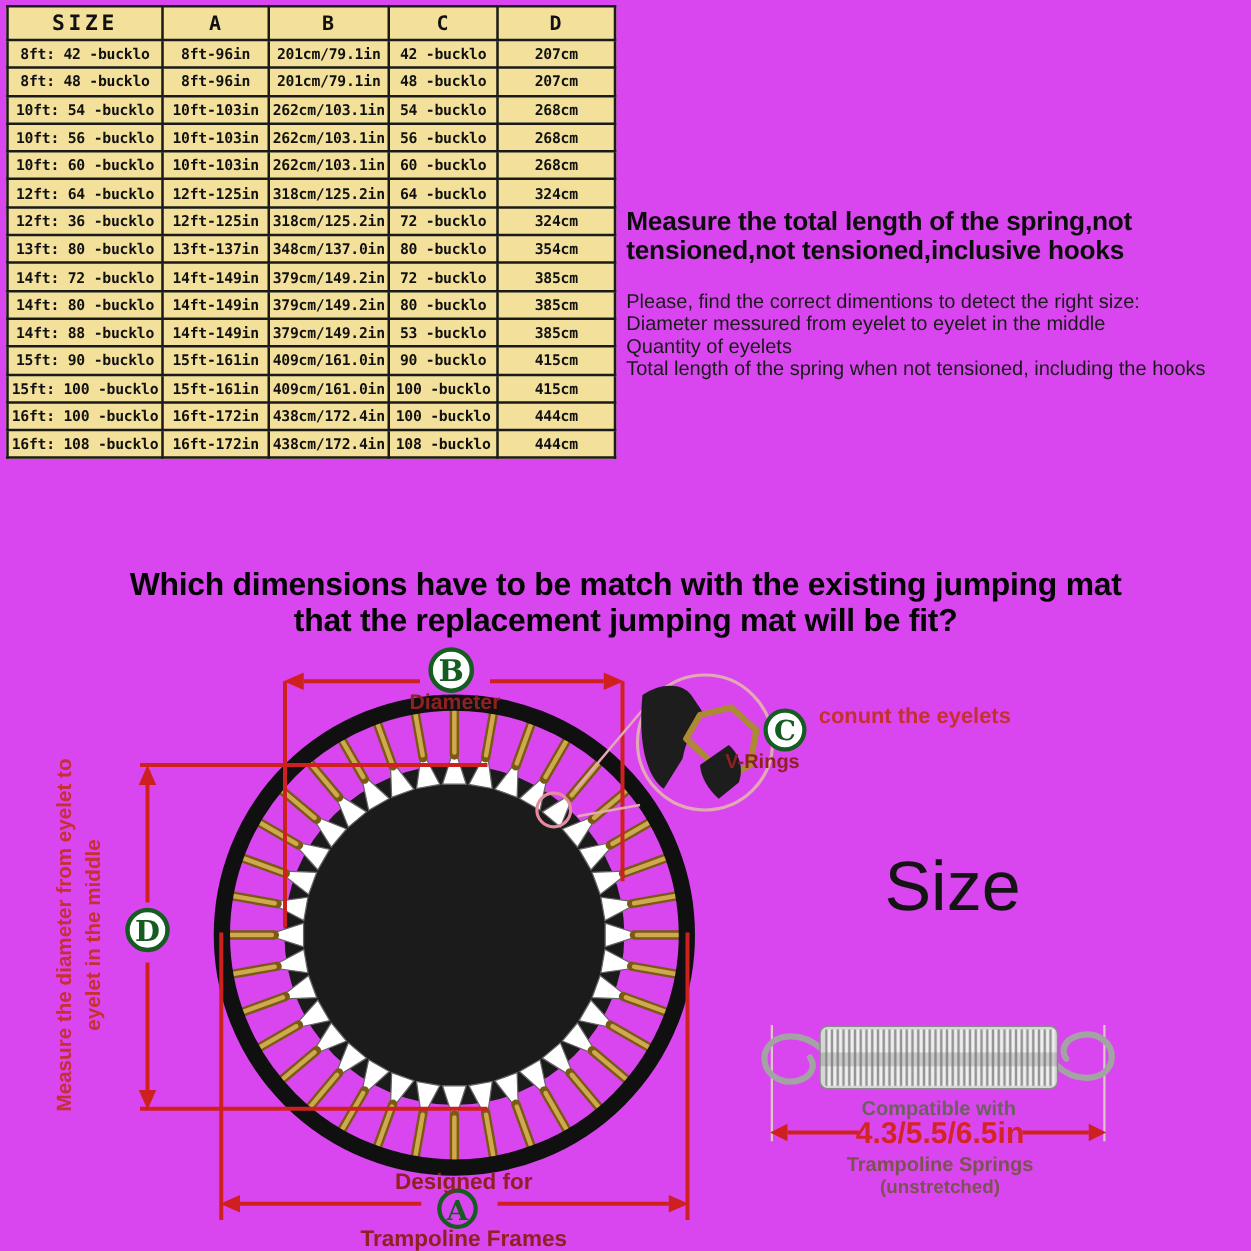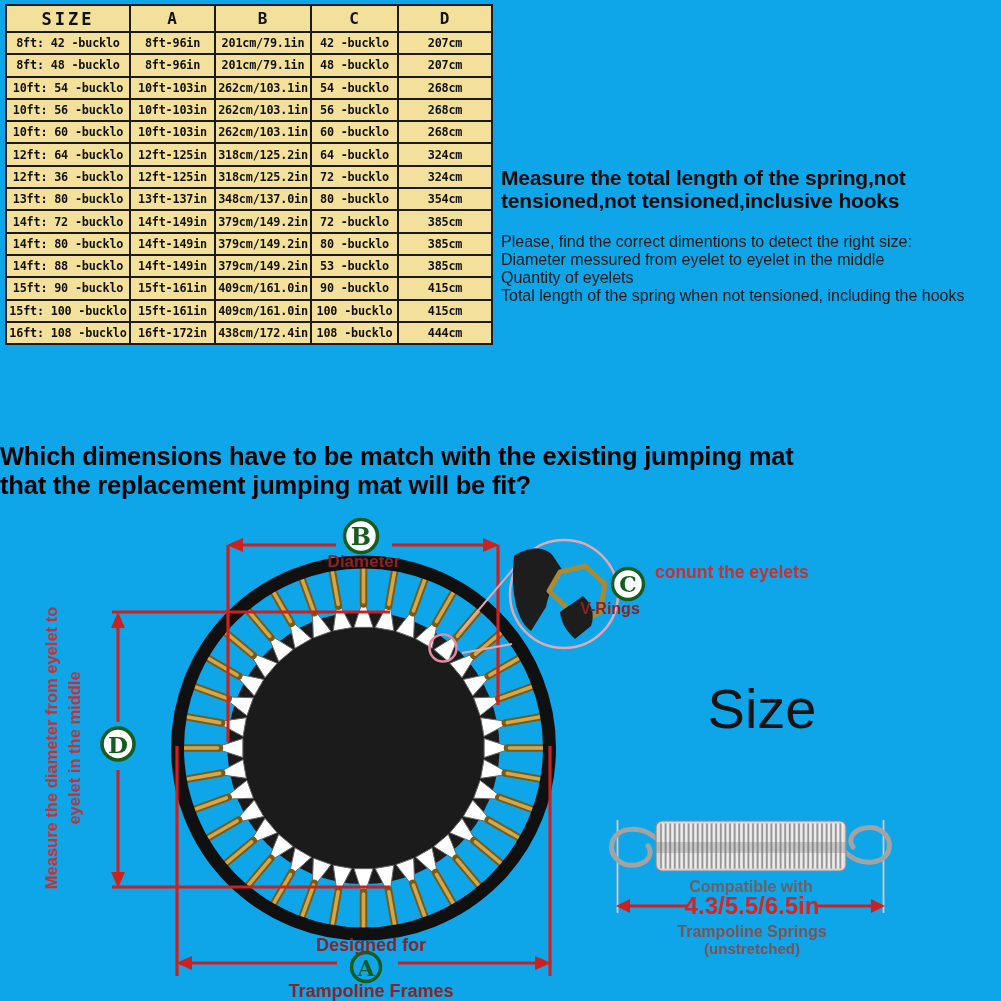--- a/index.html
+++ b/index.html
@@ -1,37 +1,37 @@
 <!DOCTYPE html>
 <html><head>
 <meta charset="utf-8">
 <style>
   html,body{margin:0;padding:0;background:#fff;}
-  .stage{position:relative;width:1001px;height:1001px;background:#0ea5e9;overflow:hidden;
+  .stage{position:relative;width:1001px;height:1001px;background:#d946ef;overflow:hidden;
          font-family:"Liberation Sans",sans-serif;color:#111;}
 
   
   table.size-table{position:absolute;left:5px;top:4px;border-collapse:collapse;
     table-layout:fixed;background:#f3e19b;}
   table.size-table th,table.size-table td{border:2px solid #1a1a1a;text-align:center;
     vertical-align:middle;overflow:hidden;white-space:nowrap;}
   table.size-table th{height:23px;font-family:"DejaVu Sans Mono",monospace;
     font-weight:bold;font-size:16px;letter-spacing:1px;}
   table.size-table th:first-child{font-size:17px;letter-spacing:3px;}
   table.size-table td{height:20.3px;padding:0;font-family:"DejaVu Sans Mono",monospace;
     font-weight:bold;font-size:11.8px;letter-spacing:-0.2px;}
 
   
   .spring-note{position:absolute;left:501px;top:166px;width:505px;}
   .spring-note-title{font-size:21px;font-weight:800;line-height:1.1;color:#0d0d0d;
     letter-spacing:-0.2px;}
   .spring-note-lines{margin-top:21px;font-size:16px;line-height:1.12;color:#1a1a1a;}
 
   
-  .question{position:absolute;left:0;right:0;top:442px;}
+  .question{position:absolute;left:0;right:0;top:454px;text-align:center;}
   .question-inner{display:inline-block;max-width:810px;font-size:25.5px;font-weight:800;
     line-height:1.13;letter-spacing:-0.2px;color:#050505;}
 
   
   svg.diagram{position:absolute;left:0;top:505px;width:1001px;height:496px;}
   svg .cap{font-family:"Liberation Sans",sans-serif;font-weight:600;}
   svg .maroon{fill:#8e2121;}
   svg .redcap{fill:#c63030;}
   svg .green-letter{font-family:"DejaVu Serif",serif;font-weight:bold;fill:#145c20;}
   svg .size-title{font-family:"Liberation Sans",sans-serif;font-size:56px;fill:#141414;}
@@ -144,20 +144,27 @@
           <td>409cm/161.0in</td>
           <td>90 -bucklo</td>
           <td>415cm</td>
         </tr>
         <tr>
           <td>15ft: 100 -bucklo</td>
           <td>15ft-161in</td>
           <td>409cm/161.0in</td>
           <td>100 -bucklo</td>
           <td>415cm</td>
+        </tr>
+        <tr>
+          <td>16ft: 100 -bucklo</td>
+          <td>16ft-172in</td>
+          <td>438cm/172.4in</td>
+          <td>100 -bucklo</td>
+          <td>444cm</td>
         </tr>
         <tr>
           <td>16ft: 108 -bucklo</td>
           <td>16ft-172in</td>
           <td>438cm/172.4in</td>
           <td>108 -bucklo</td>
           <td>444cm</td>
         </tr>
       </tbody>
   </table>

